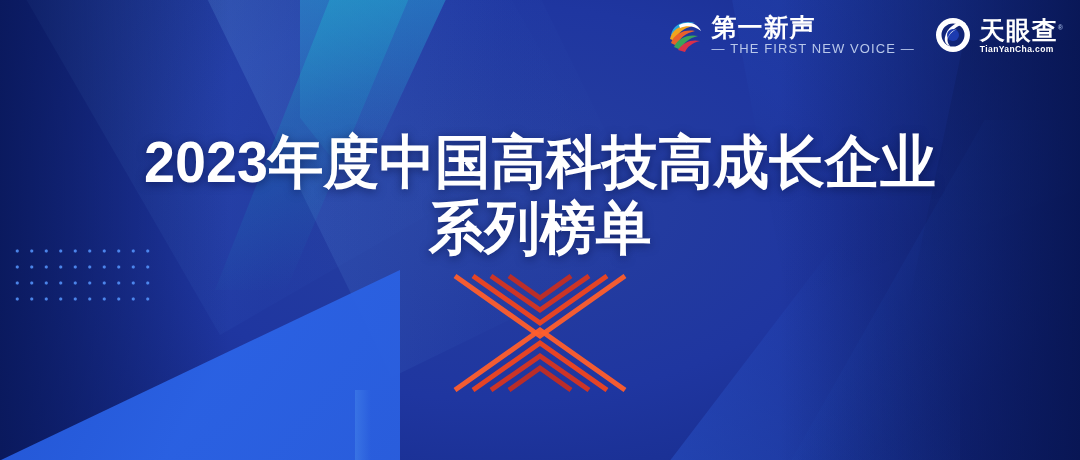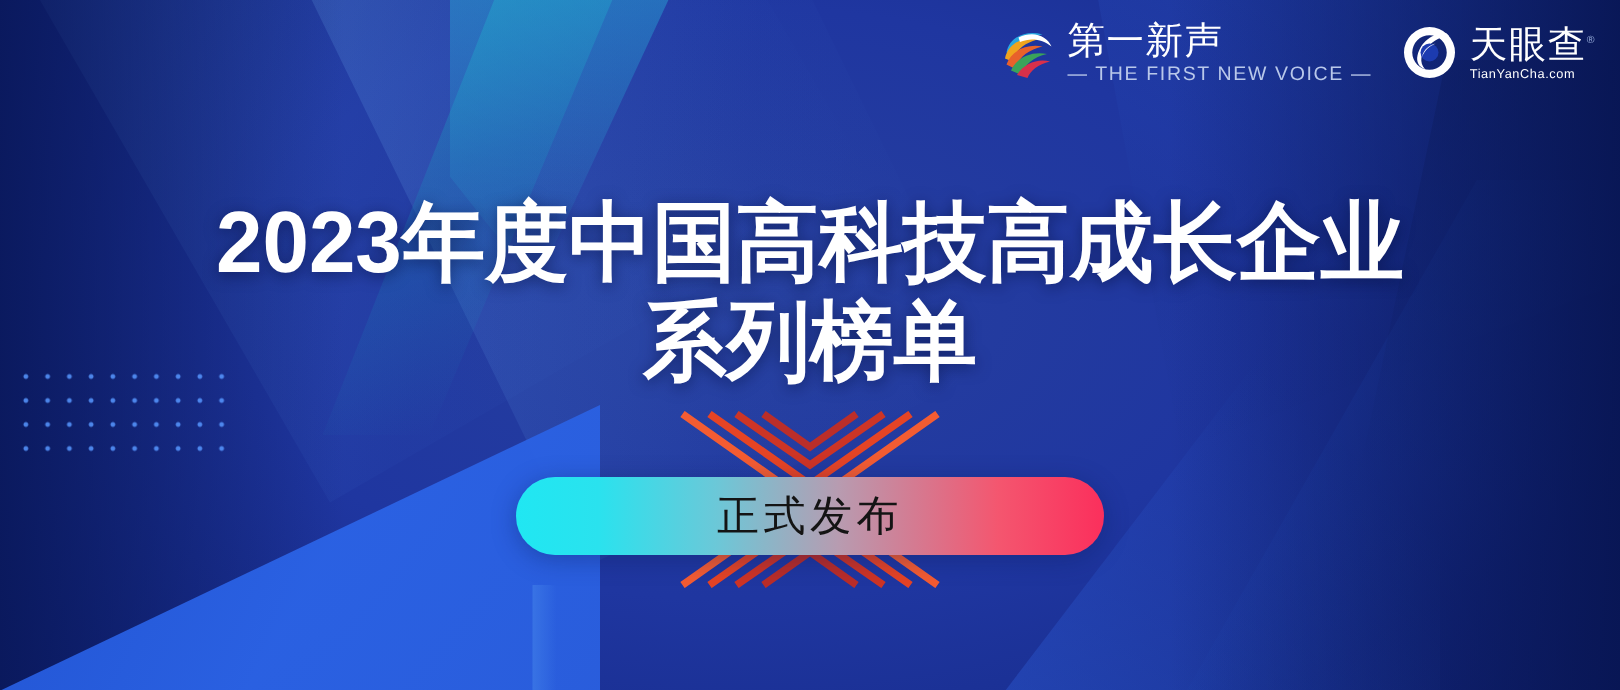--- a/index.html
+++ b/index.html
@@ -181,38 +181,38 @@
     display: block;
   }
   .logo-text {
     display: flex;
     flex-direction: column;
     justify-content: center;
   }
   .logo-cn {
     color: #ffffff;
     font-size: 25px;
-    font-weight: 400;
+    font-weight: 700;
     letter-spacing: 1px;
     line-height: 1.05;
     white-space: nowrap;
   }
   .logo-en {
     color: #b9c8ea;
     font-size: 13px;
     letter-spacing: 1.1px;
     line-height: 1.2;
     white-space: nowrap;
     margin-top: 1px;
     text-align: center;
   }
   .logo-en-tyc {
     color: #ffffff;
     font-size: 8.5px;
-    font-weight: 400;
+    font-weight: 700;
     letter-spacing: .4px;
     line-height: 1.1;
     white-space: nowrap;
     margin-top: 2px;
   }
   .logo-tm {
     color: #9fb4e0;
     font-size: 7px;
     vertical-align: super;
   }
@@ -355,17 +355,14 @@
         <polyline points="84,116 115,94 146,116" stroke="#d62c14" stroke-width="5" opacity="0.85"></polyline>
       </g>
     </svg>
   </div>
 
   <div class="title-block">
     <div class="title-line">2023年度中国高科技高成长企业</div>
     <div class="title-line title-line-2">系列榜单</div>
   </div>
 
-  <button class="cta">
-    <span class="cta-label">正式发布</span>
-  </button>
 
 </div>
 
 </body></html>

